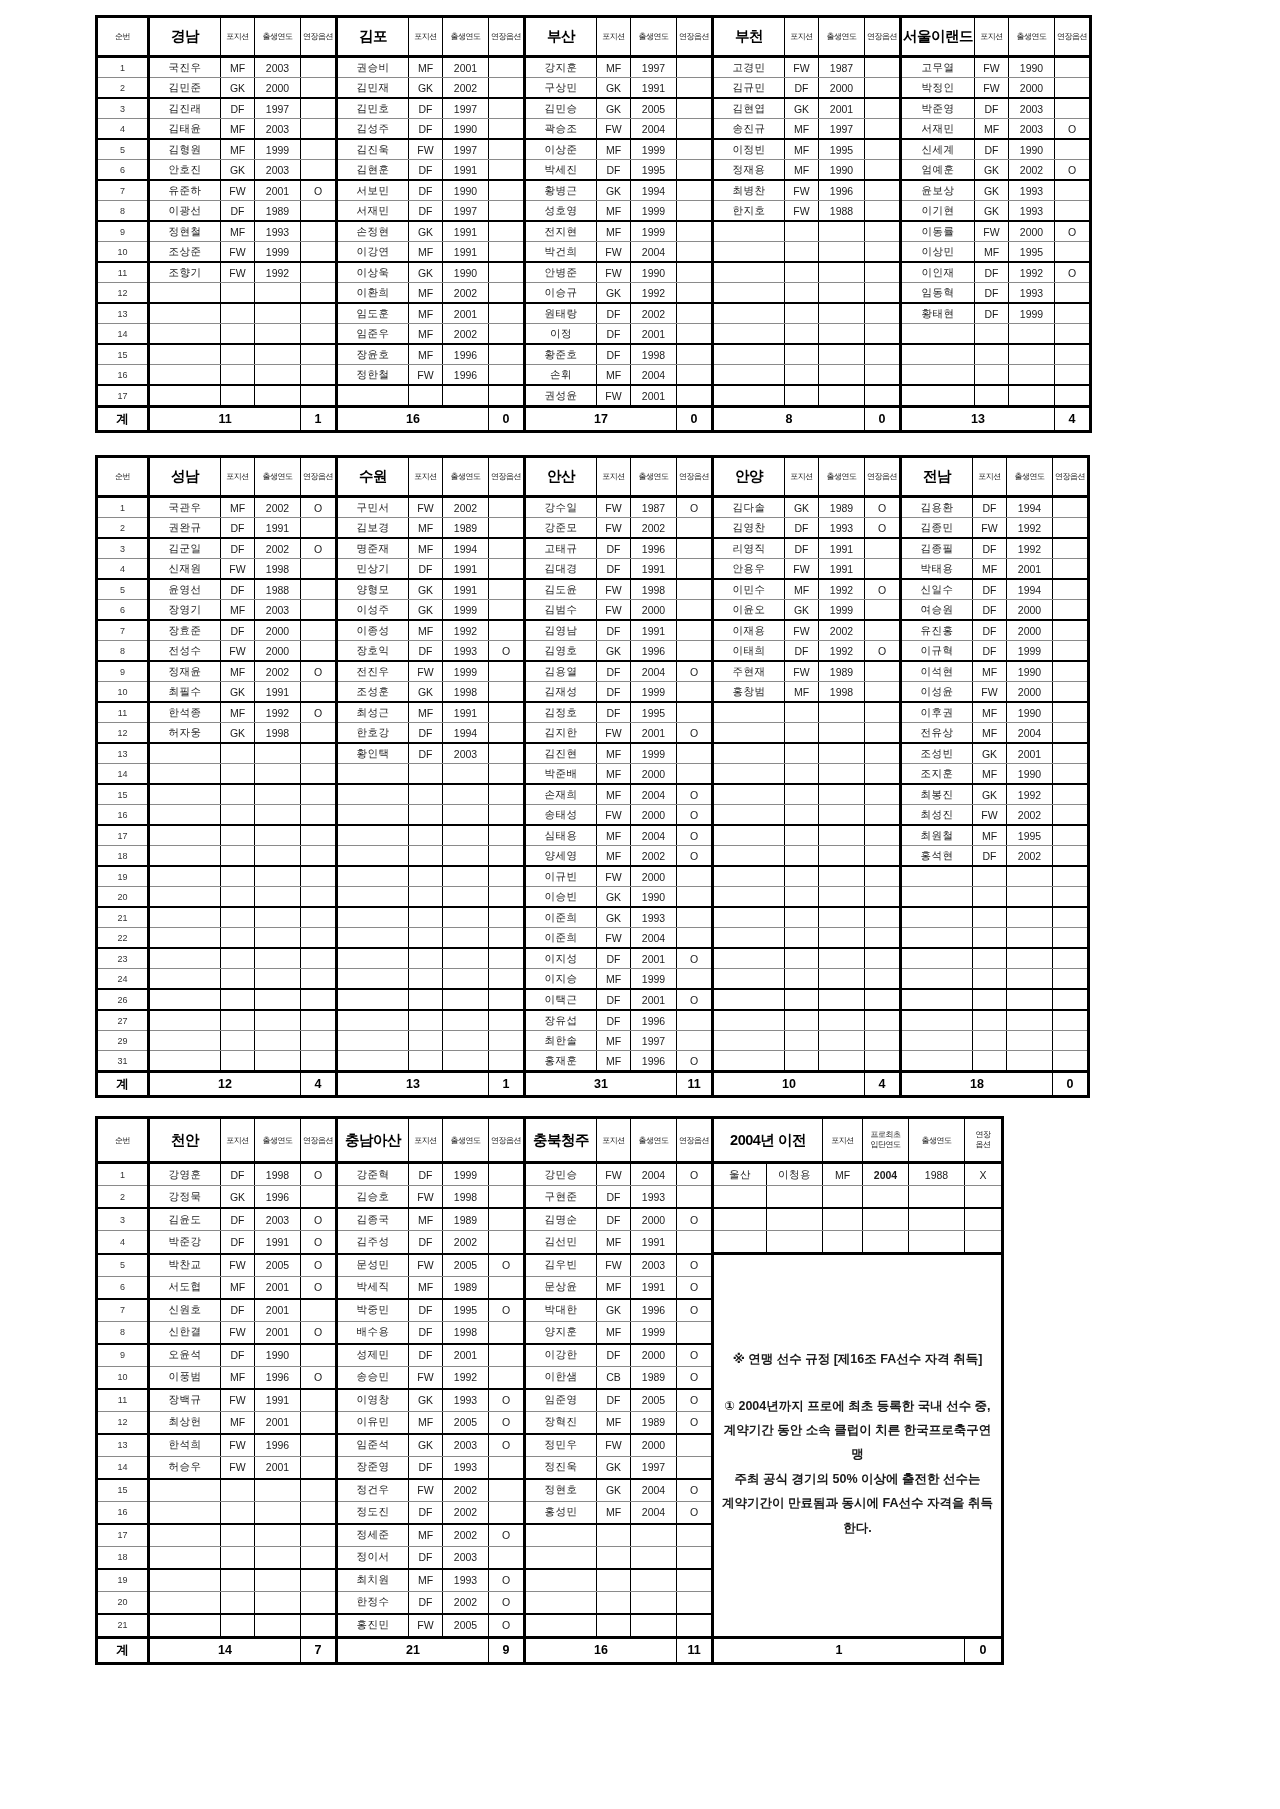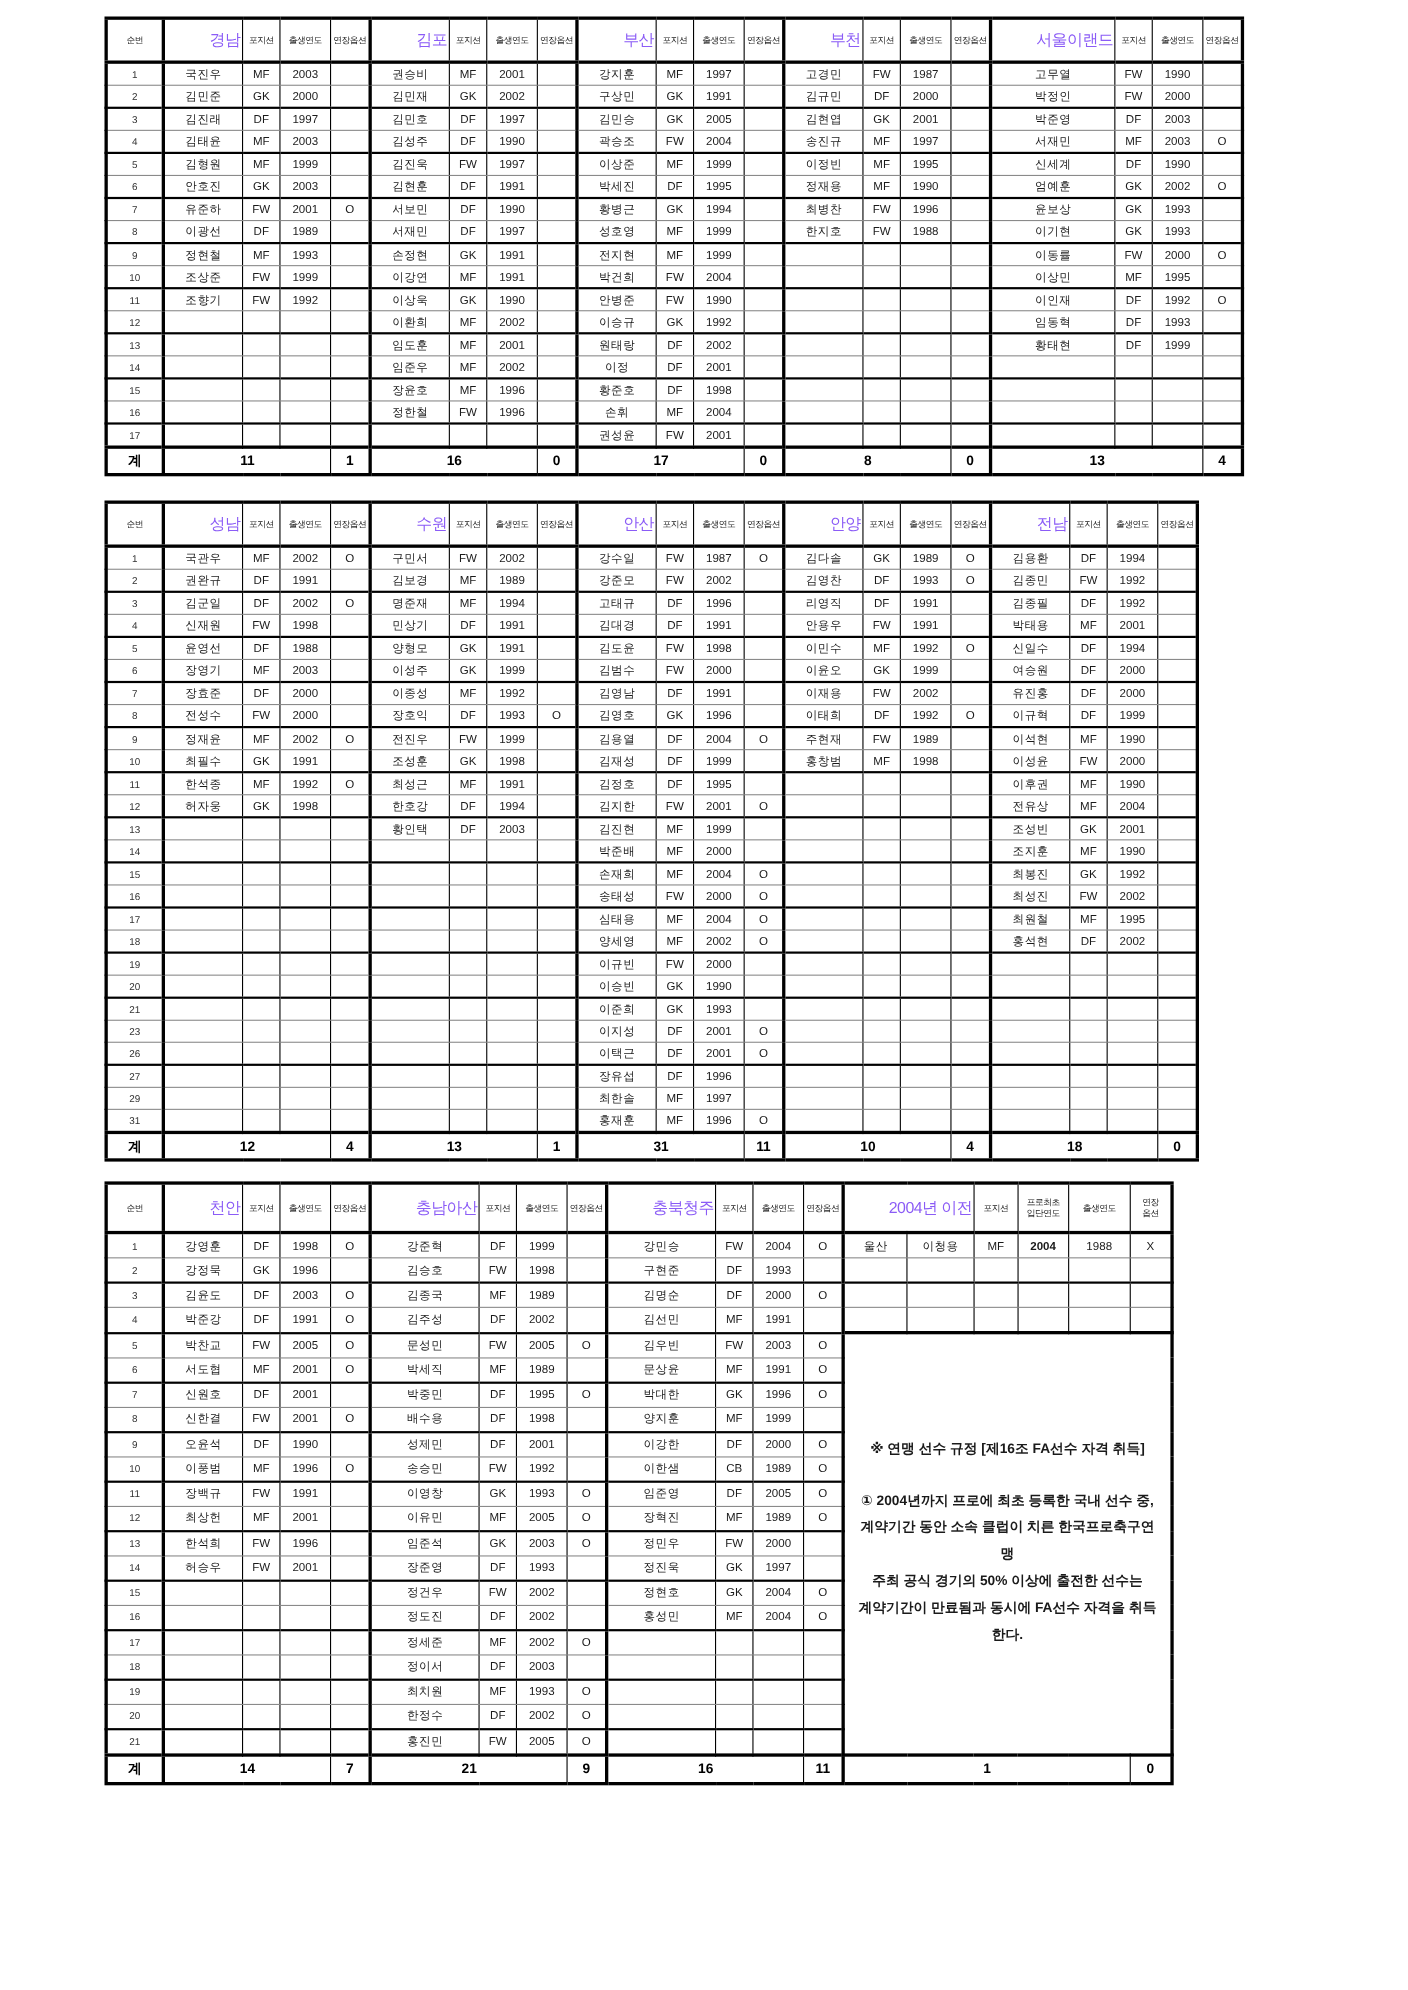--- a/index.html
+++ b/index.html
@@ -7,21 +7,21 @@
   .sheet { padding:15px 0 0 95px; }
   table { border-collapse:collapse; table-layout:fixed; border:3px solid #000; background:#fff; }
   #tbl0 { margin-bottom:22px; }
   #tbl1 { margin-bottom:18px; }
   td { border:1px solid; border-color:#8a8a8a #000; text-align:center; vertical-align:middle;
        overflow:hidden; white-space:nowrap; font-size:10.5px; color:#1a1a1a; padding:0 1px; }
   tr.pb td { border-bottom:2px solid #000; }
   .g { border-left:3px solid #000 !important; }
   tr.hdr td { border-bottom:3px solid #000; border-top:3px solid #000; height:37px; }
   #tbl2 tr.hdr td { height:42px; }
-  .tname { font-weight:normal; font-size:14.5px; letter-spacing:-0.5px; color:#8b5cf6;padding-left:40px; }
+  .tname { font-weight:bold; font-size:14.5px; letter-spacing:-0.5px; color:#000000; }
   .shdr { font-size:8px; color:#222; letter-spacing:-0.5px;margin-left:44px; }
   .pre { white-space:pre-line; line-height:1.25; }
   .seq { font-size:9px; color:#333; }
   .pname { font-size:10.5px; letter-spacing:0.5px; }
   .joinb { font-weight:bold; }
   tr.dr td { height:19px; }
   #tbl2 tr.dr td { height:21px; }
   tr.tot td { border-top:3px solid #000; border-bottom:3px solid #000; font-weight:bold;
               font-size:12.5px; height:22px; color:#000; }
   #tbl2 tr.tot td { height:23px; }
@@ -1011,34 +1011,80 @@
           <td class=""></td>
           <td class="pname g"></td>
           <td class=""></td>
           <td class=""></td>
           <td class=""></td>
           <td class="pname g"></td>
           <td class=""></td>
           <td class=""></td>
           <td class=""></td>
         </tr>
+        <tr class="dr pb">
+          <td class="seq">22</td>
+          <td class="pname g"></td>
+          <td class=""></td>
+          <td class=""></td>
+          <td class=""></td>
+          <td class="pname g"></td>
+          <td class=""></td>
+          <td class=""></td>
+          <td class=""></td>
+          <td class="pname g">이준희</td>
+          <td class="">FW</td>
+          <td class="">2004</td>
+          <td class=""></td>
+          <td class="pname g"></td>
+          <td class=""></td>
+          <td class=""></td>
+          <td class=""></td>
+          <td class="pname g"></td>
+          <td class=""></td>
+          <td class=""></td>
+          <td class=""></td>
+        </tr>
         <tr class="dr">
           <td class="seq">23</td>
           <td class="pname g"></td>
           <td class=""></td>
           <td class=""></td>
           <td class=""></td>
           <td class="pname g"></td>
           <td class=""></td>
           <td class=""></td>
           <td class=""></td>
           <td class="pname g">이지성</td>
           <td class="">DF</td>
           <td class="">2001</td>
           <td class="">O</td>
+          <td class="pname g"></td>
+          <td class=""></td>
+          <td class=""></td>
+          <td class=""></td>
+          <td class="pname g"></td>
+          <td class=""></td>
+          <td class=""></td>
+          <td class=""></td>
+        </tr>
+        <tr class="dr pb">
+          <td class="seq">24</td>
+          <td class="pname g"></td>
+          <td class=""></td>
+          <td class=""></td>
+          <td class=""></td>
+          <td class="pname g"></td>
+          <td class=""></td>
+          <td class=""></td>
+          <td class=""></td>
+          <td class="pname g">이지승</td>
+          <td class="">MF</td>
+          <td class="">1999</td>
+          <td class=""></td>
           <td class="pname g"></td>
           <td class=""></td>
           <td class=""></td>
           <td class=""></td>
           <td class="pname g"></td>
           <td class=""></td>
           <td class=""></td>
           <td class=""></td>
         </tr>
         <tr class="dr pb">

